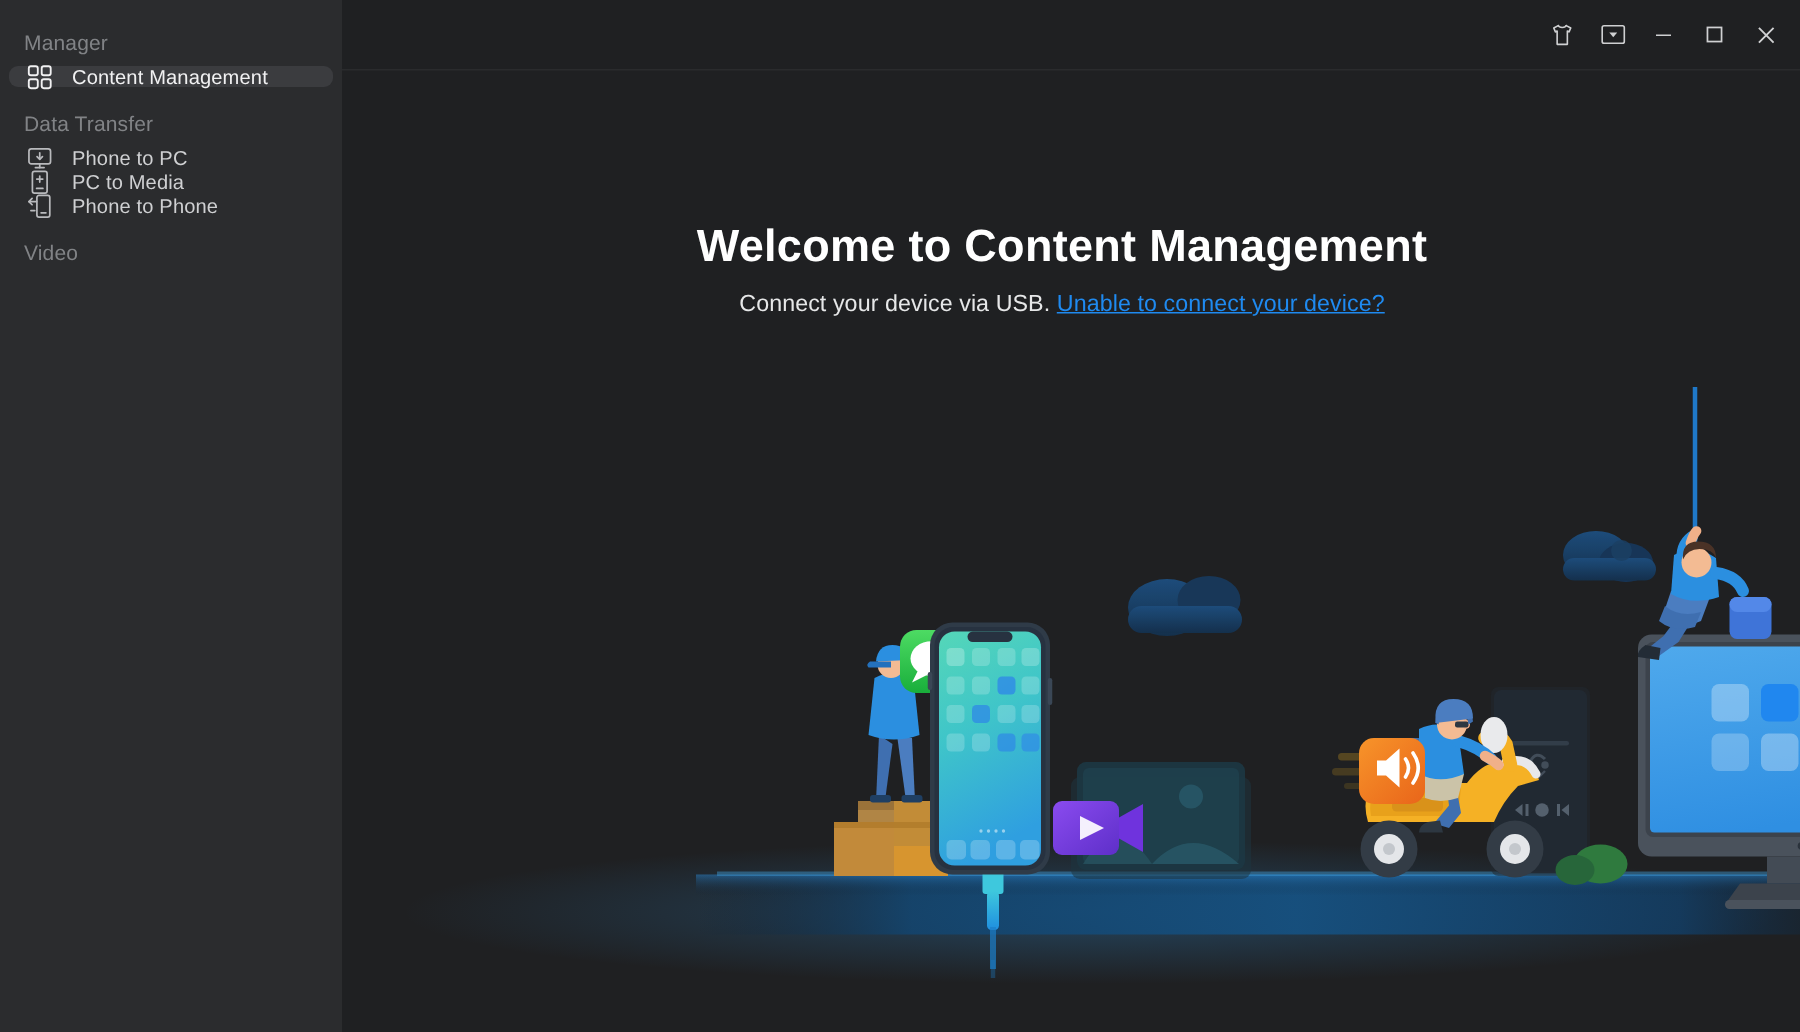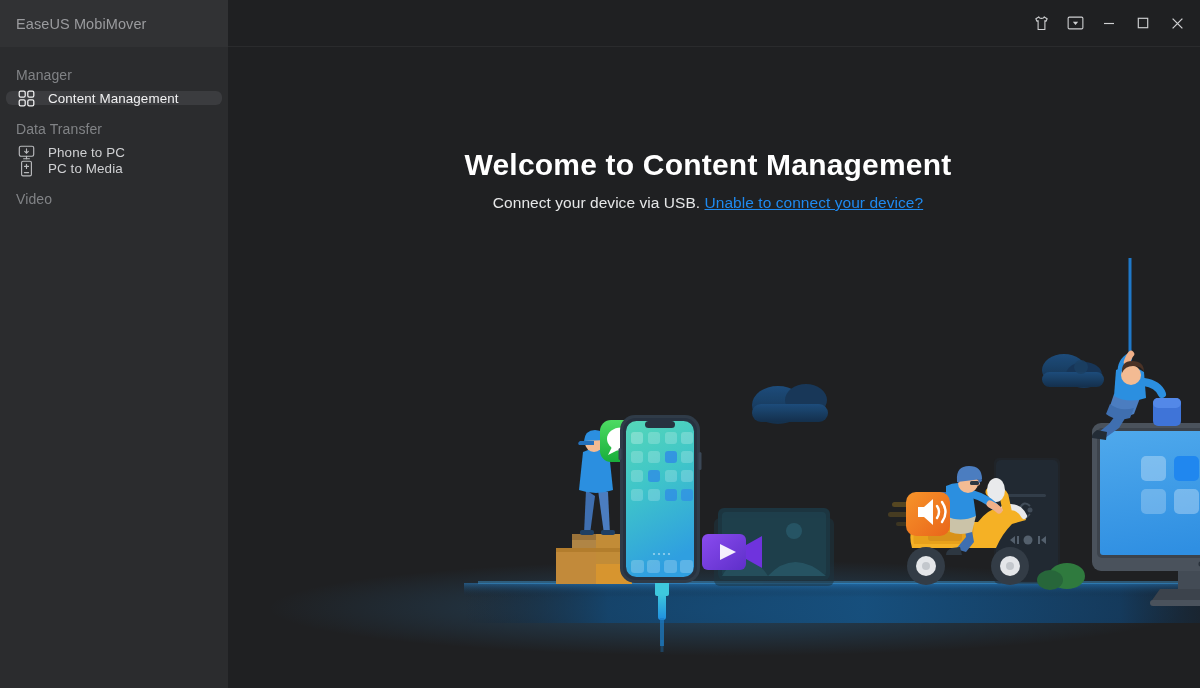--- a/index.html
+++ b/index.html
@@ -132,23 +132,20 @@
   }
   .illus svg { display:block; width:972px; height:688px; }
 </style>
 </head>
 <body>
 
 <div id="app">
 
   <div class="sidebar">
 
-    <div class="sidebar-header">
-      <span class="app-title">EaseUS MobiMover</span>
-    </div>
 
     <div class="sidebar-body">
 
       <div class="group-label">Manager</div>
       <div class="nav-item active">
         <span class="ico">
           <svg width="17" height="17" viewBox="0 0 17 17" fill="none" stroke="#f1f1f2" stroke-width="1.25">
             <rect x="1.2" y="1.2" width="6" height="6" rx="1.4"></rect>
             <rect x="9.8" y="1.2" width="6" height="6" rx="1.4"></rect>
             <rect x="1.2" y="9.8" width="6" height="6" rx="1.4"></rect>
@@ -180,20 +177,32 @@
           <svg width="17" height="17" viewBox="0 0 17 17" fill="none" stroke="#b9babd" stroke-width="1.15" stroke-linecap="round" stroke-linejoin="round">
             <rect x="3.6" y="1.2" width="9.8" height="14.6" rx="1.4"></rect>
             <path d="M8.5 4.4 v4"></path>
             <path d="M6.5 6.4 h4"></path>
             <path d="M6.4 12.6 h4.2"></path>
           </svg>
         </span>
         <span class="nav-label">PC to Media</span>
       </div>
 
+      <div class="nav-item">
+        <span class="ico">
+          <svg width="17" height="17" viewBox="0 0 17 17" fill="none" stroke="#b9babd" stroke-width="1.15" stroke-linecap="round" stroke-linejoin="round">
+            <rect x="6.6" y="1.3" width="8.6" height="14.4" rx="1.4"></rect>
+            <path d="M1.3 5.4 h5.1"></path>
+            <path d="M3.4 3.3 L1.3 5.4 L3.4 7.5"></path>
+            <path d="M2.6 11.4 h2.6"></path>
+            <path d="M9.4 12.9 h3.2"></path>
+          </svg>
+        </span>
+        <span class="nav-label">Phone to Phone</span>
+      </div>
 
       <div class="nav-spacer"></div>
 
       <div class="group-label">Video</div>
 
 
     </div>
   </div>
 
   <div class="main">

